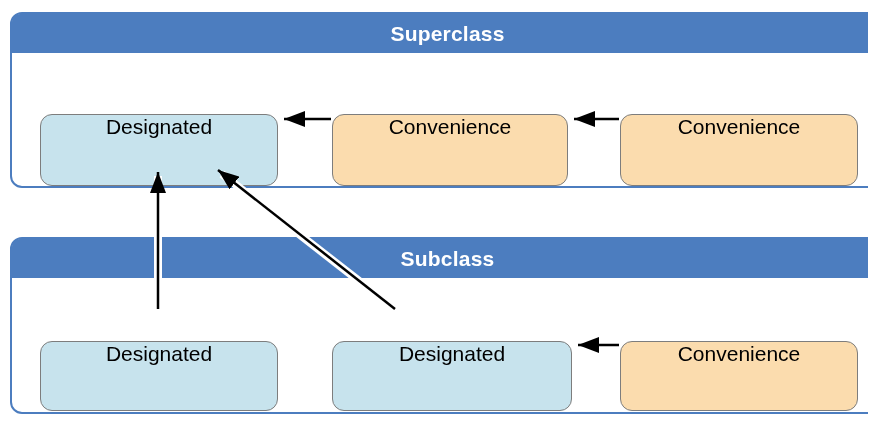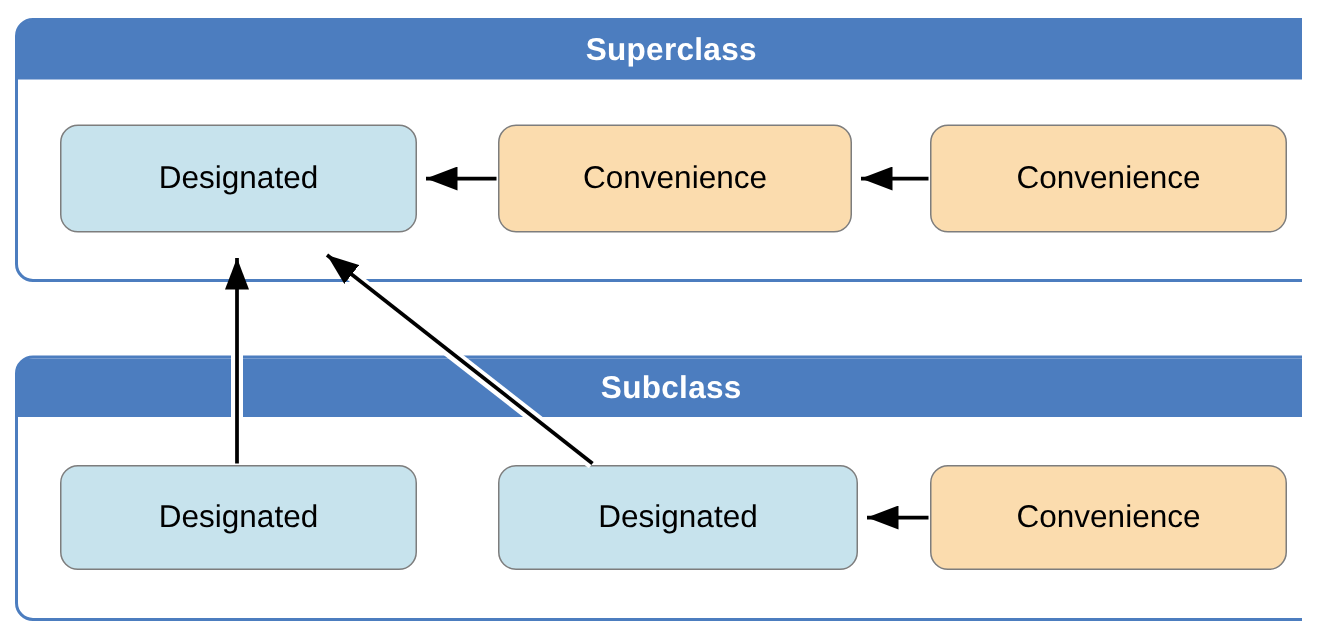--- a/index.html
+++ b/index.html
@@ -32,25 +32,25 @@
     font-weight: bold;
     font-size: 21px;
     letter-spacing: 0.2px;
   }
   .node {
     position: absolute;
     box-sizing: border-box;
     border: 1.5px solid var(--box-border, #7d7d7d);
     border-radius: 12px;
     display: flex;
-    align-items: center;
     justify-content: center;
     font-size: 21px;
     color: var(--box-text, #000000);
     z-index: 2;
+    margin-top: 31px;
   }
   .designated { background: var(--designated-fill, #c7e3ed); }
   .convenience { background: var(--convenience-fill, #fbdcae); }
   svg.arrows {
     position: absolute;
     left: 0; top: 0;
     z-index: 5;
     pointer-events: none;
   }
   .arrow-line { stroke: var(--arrow, #000000); stroke-width: 2.5; fill: none; }

